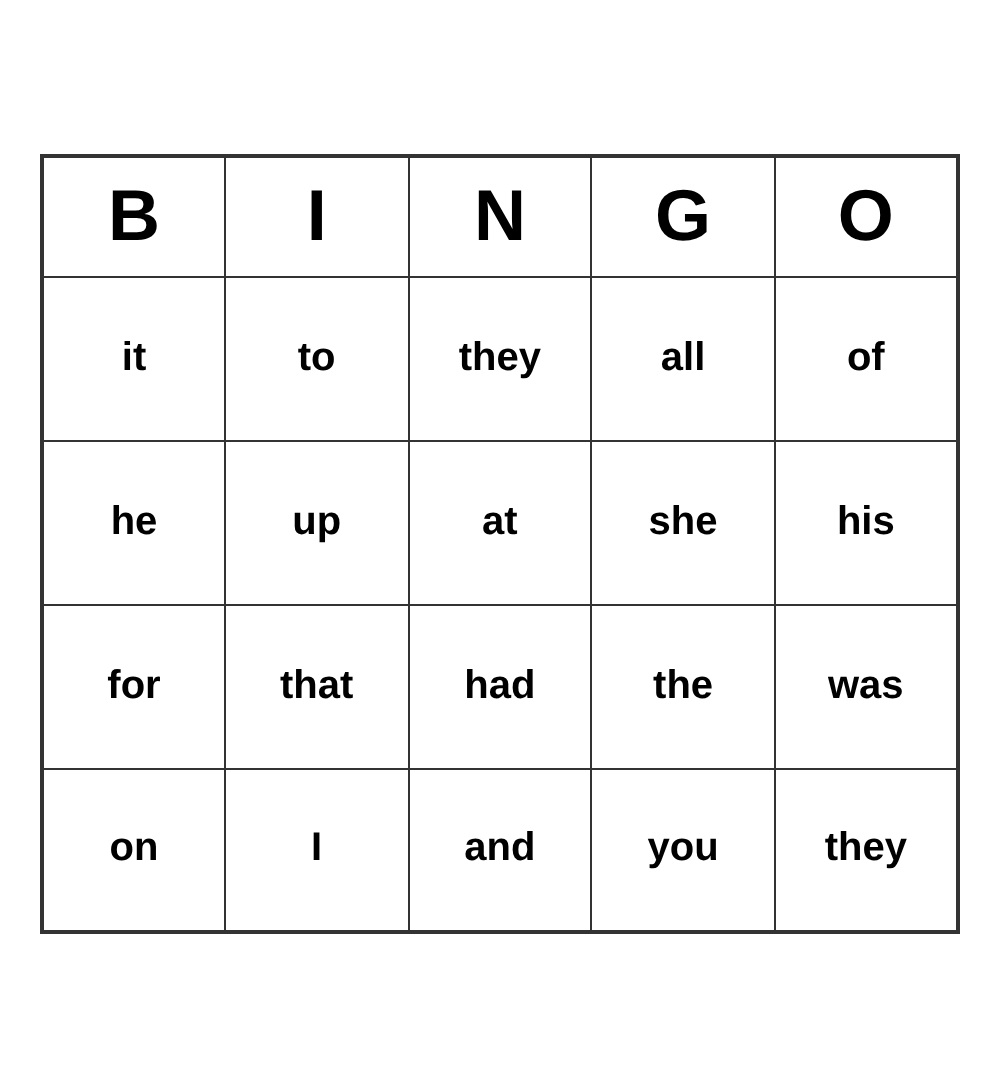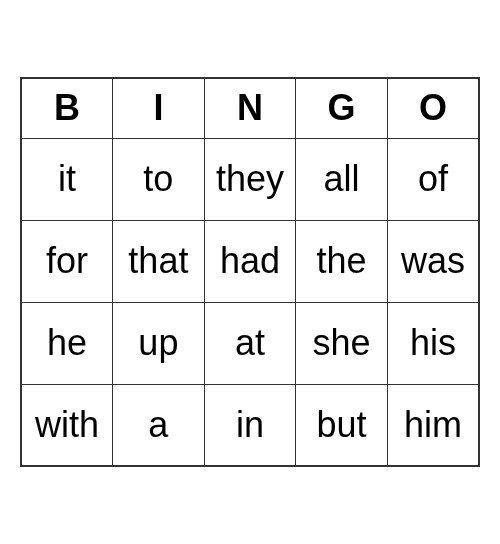--- a/index.html
+++ b/index.html
@@ -23,22 +23,22 @@
       border-collapse: collapse;
       width: 460px;
     }
 
     .bingo-card td, .bingo-card th {
       border: 1px solid #333;
       text-align: center;
       vertical-align: middle;
       width: 92px;
       height: 82px;
-      font-size: 36px;
-      font-weight: normal;
+      font-size: 20px;
+      font-weight: bold;
     }
 
     .bingo-card thead th {
       font-size: 36px;
       font-weight: bold;
       height: 60px;
     }
   </style>
 </head>
 <body>
@@ -55,34 +55,34 @@
   </thead>
   <tbody id="bingo-body">
   <tr>
         <td>it</td>
         <td>to</td>
         <td>they</td>
         <td>all</td>
         <td>of</td>
       </tr>
       <tr>
+        <td>he</td>
+        <td>up</td>
+        <td>at</td>
+        <td>she</td>
+        <td>his</td>
+      </tr>
+      <tr>
         <td>for</td>
         <td>that</td>
         <td>had</td>
         <td>the</td>
         <td>was</td>
       </tr>
       <tr>
-        <td>he</td>
-        <td>up</td>
-        <td>at</td>
-        <td>she</td>
-        <td>his</td>
-      </tr>
-      <tr>
-        <td>with</td>
-        <td>a</td>
-        <td>in</td>
-        <td>but</td>
-        <td>him</td>
+        <td>on</td>
+        <td>I</td>
+        <td>and</td>
+        <td>you</td>
+        <td>they</td>
       </tr>
     </tbody>
 </table>
 
 </body></html>

